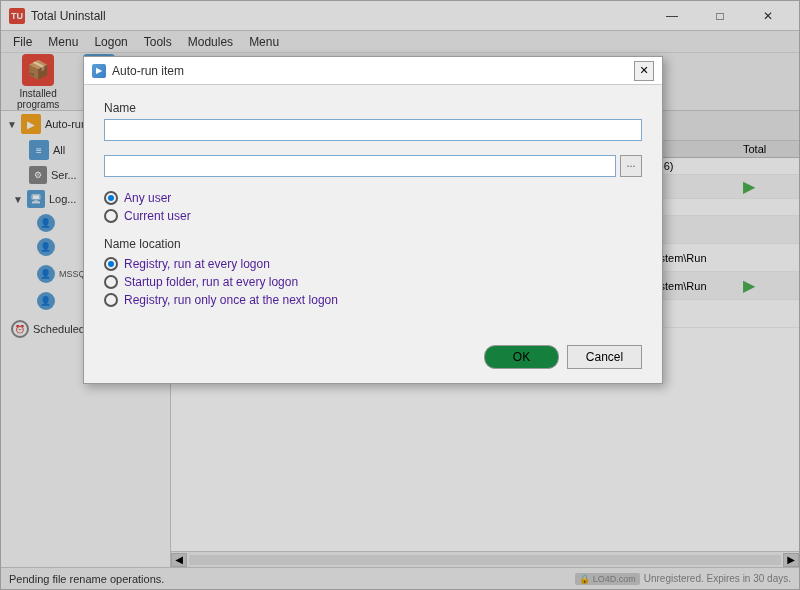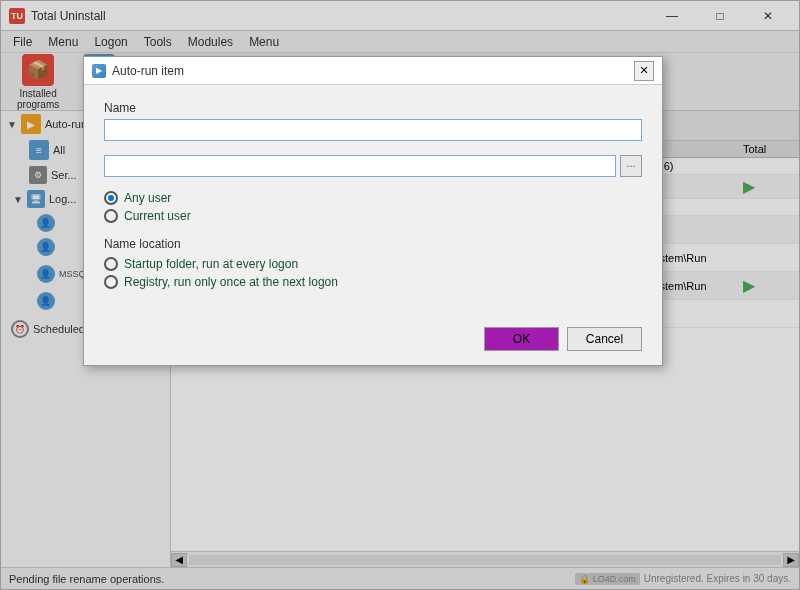--- a/index.html
+++ b/index.html
@@ -356,40 +356,41 @@
     }
     .radio-circle.checked::after {
       content: '';
       width: 6px;
       height: 6px;
       background: #0078d7;
       border-radius: 50%;
     }
     .radio-label {
       font-size: 12px;
-      color: #14532d;
+      color: #4c1d95;
     }
 
     .dialog-footer {
       padding: 8px 20px 14px;
       display: flex;
       justify-content: flex-end;
       gap: 8px;
     }
     .dialog-btn {
       min-width: 75px;
       height: 24px;
       border: 1px solid #999;
       background: #e8e8e8;
       cursor: pointer;
       font-size: 12px;
       padding: 0 16px;
     }
     .dialog-btn.primary {
-      background: #a21caf;
+      background: #15803d;
+      border-radius: 11px;
     }
 
     
     .icon-autorun {
       width: 20px; height: 20px;
       background: #f5a623;
       border-radius: 2px;
       display: flex; align-items: center; justify-content: center;
       color: white; font-size: 10px;
     }
@@ -627,20 +628,24 @@
           </div>
           <div class="radio-item">
             <div class="radio-circle"></div>
             <span class="radio-label">Current user</span>
           </div>
         </div>
 
         <div class="radio-group">
           <div class="radio-group-title">Name location</div>
           <div class="radio-item">
+            <div class="radio-circle checked"></div>
+            <span class="radio-label">Registry, run at every logon</span>
+          </div>
+          <div class="radio-item">
             <div class="radio-circle"></div>
             <span class="radio-label">Startup folder, run at every logon</span>
           </div>
           <div class="radio-item">
             <div class="radio-circle"></div>
             <span class="radio-label">Registry, run only once at the next logon</span>
           </div>
         </div>
       </div>
 

